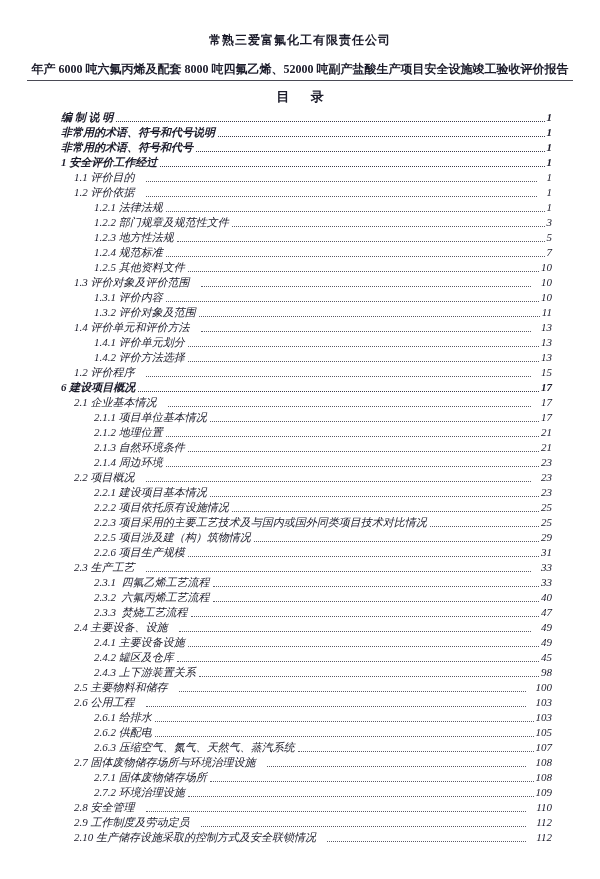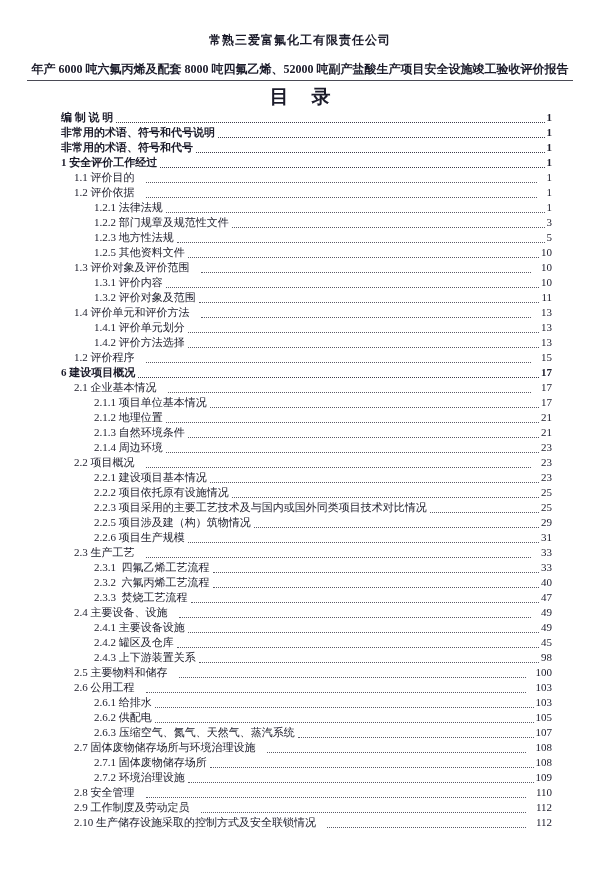--- a/index.html
+++ b/index.html
@@ -32,37 +32,37 @@
   .report-title {
     font-size: 12px;
     font-weight: bold;
     line-height: 16px;
     margin-top: 13px;
     white-space: nowrap;
   }
   
   .toc-title {
     text-align: center;
-    font-size: 19px;
+    font-size: 13px;
     font-weight: bold;
     letter-spacing: 9px;
     padding-left: 9px; 
     margin-top: 5px;
     line-height: 22px;
   }
   
   .toc-list {
     margin: 2px 48px 0 61px;
   }
   .toc-row {
     display: flex;
-    align-items: flex-end;
     height: 15px;
     font-size: 11px;
     line-height: 15px;
+    font-style: italic;
   }
   .toc-row .entry-label {
     white-space: pre;
     flex: 0 0 auto;
   }
   .toc-row .dotted-leader {
     flex: 1 1 auto;
     border-bottom: 1.4px dotted #5a5a66;
     height: 12px;
     margin: 0 2px 2px 3px;
@@ -129,20 +129,25 @@
         <span class="entry-label">1.2.2 部门规章及规范性文件</span>
         <span class="dotted-leader"></span>
         <span class="entry-page">3</span>
       </div>
       <div class="toc-row lv2">
         <span class="entry-label">1.2.3 地方性法规</span>
         <span class="dotted-leader"></span>
         <span class="entry-page">5</span>
       </div>
       <div class="toc-row lv2">
+        <span class="entry-label">1.2.4 规范标准</span>
+        <span class="dotted-leader"></span>
+        <span class="entry-page">7</span>
+      </div>
+      <div class="toc-row lv2">
         <span class="entry-label">1.2.5 其他资料文件</span>
         <span class="dotted-leader"></span>
         <span class="entry-page">10</span>
       </div>
       <div class="toc-row lv1">
         <span class="entry-label">1.3 评价对象及评价范围</span>
         <span class="dotted-leader"></span>
         <span class="entry-page">10</span>
       </div>
       <div class="toc-row lv2">

